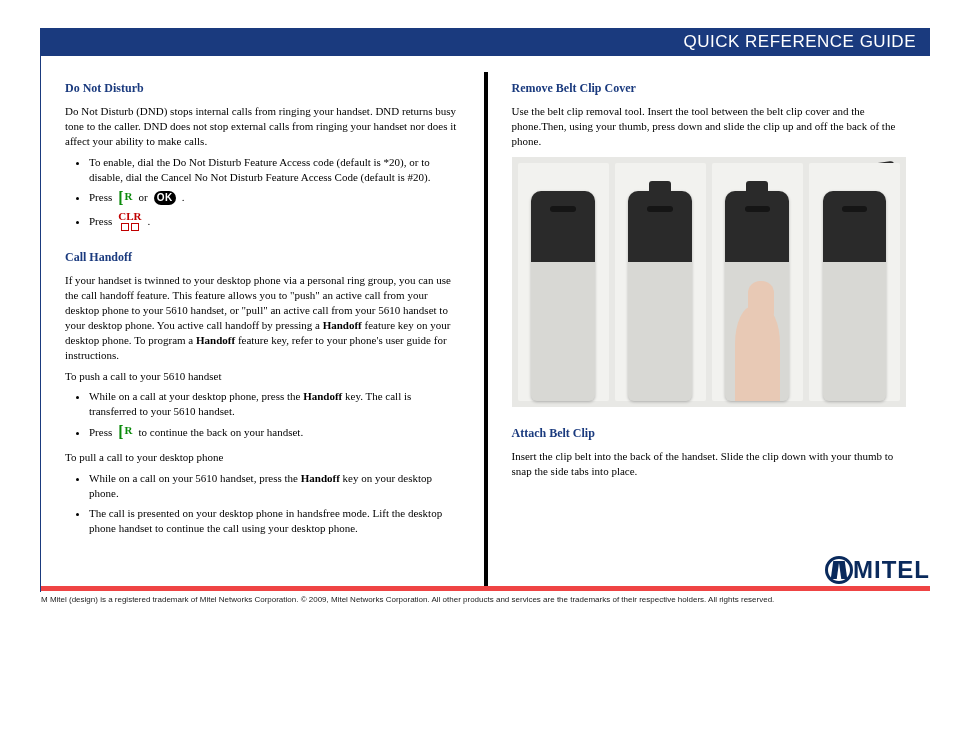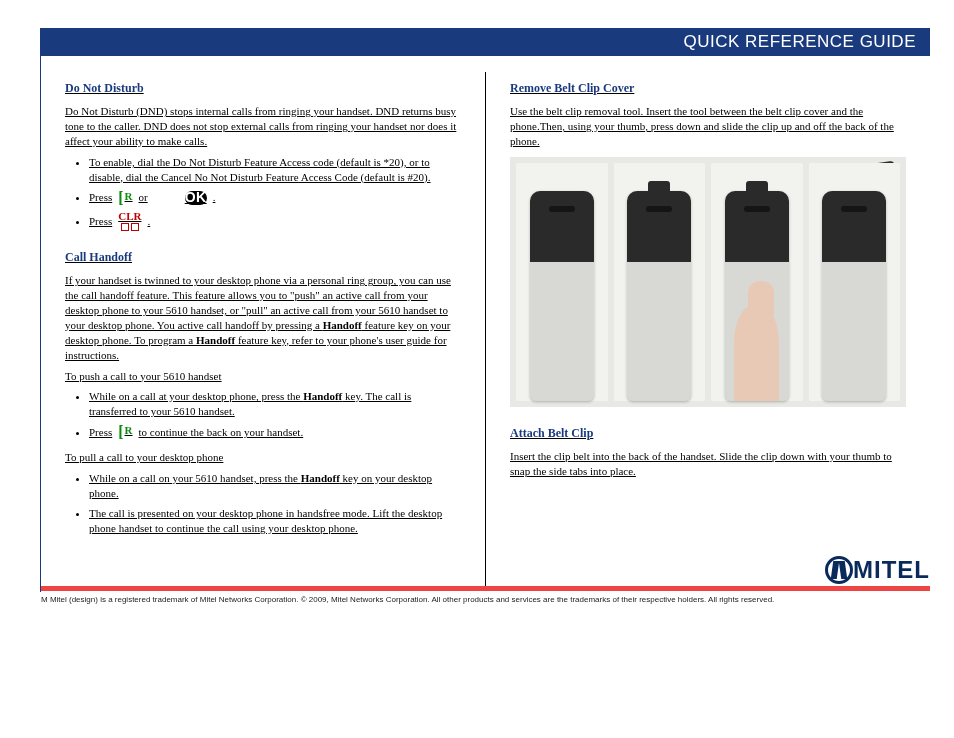--- a/index.html
+++ b/index.html
@@ -53,27 +53,26 @@
     bottom: 40px;
     display: flex;
     font-size: 11px;
     color: #000;
     line-height: 1.35;
   }
   .col {
     flex: 1;
     padding: 0 24px;
     box-sizing: border-box;
-    text-decoration: underline;
   }
   .col-left {
     border-right: 0;
   }
   .col-right {
-    border-left: 1px solid #000000;
+    border-left: 4px solid #000000;
     position: relative;
   }
   h3.sec {
     color: #1a3a7e;
     font-size: 12px;
     font-weight: bold;
     margin: 18px 0 8px 0;
   }
   h3.sec.first { margin-top: 8px; }
   p { margin: 6px 0; }
@@ -97,26 +96,25 @@
     font-size: 11px;
     line-height: 10px;
   }
   .icon-ok {
     display: inline-flex;
     width: 22px; height: 14px;
     background: #000;
     color: #fff;
     font-family: Arial, sans-serif;
     font-weight: bold;
-    font-size: 14px;
+    font-size: 10px;
     border-radius: 7px;
     align-items: center;
     justify-content: center;
     letter-spacing: 0.5px;
-    margin-left: 31px;
   }
   .icon-clr {
     display: inline-flex;
     flex-direction: column;
     align-items: center;
     color: #c00000;
     font-weight: bold;
     font-size: 11px;
     line-height: 11px;
   }

